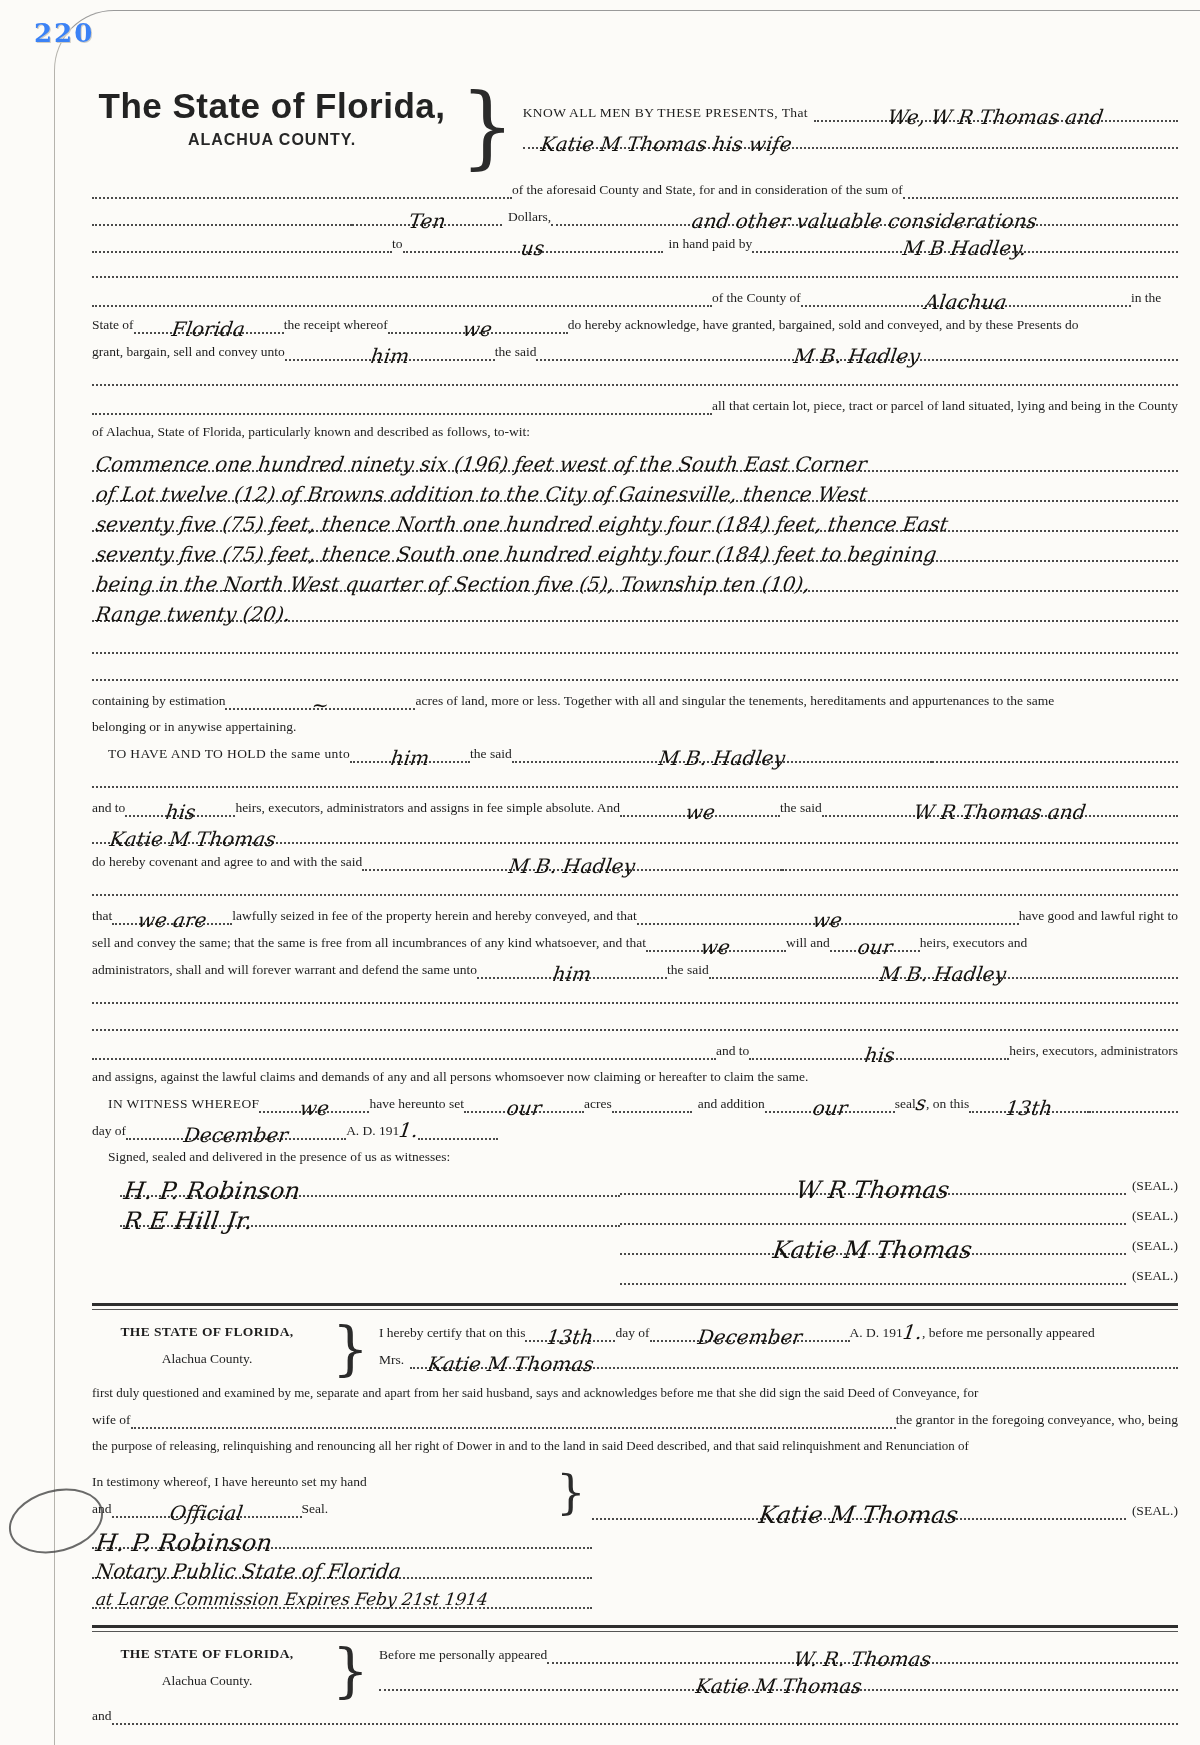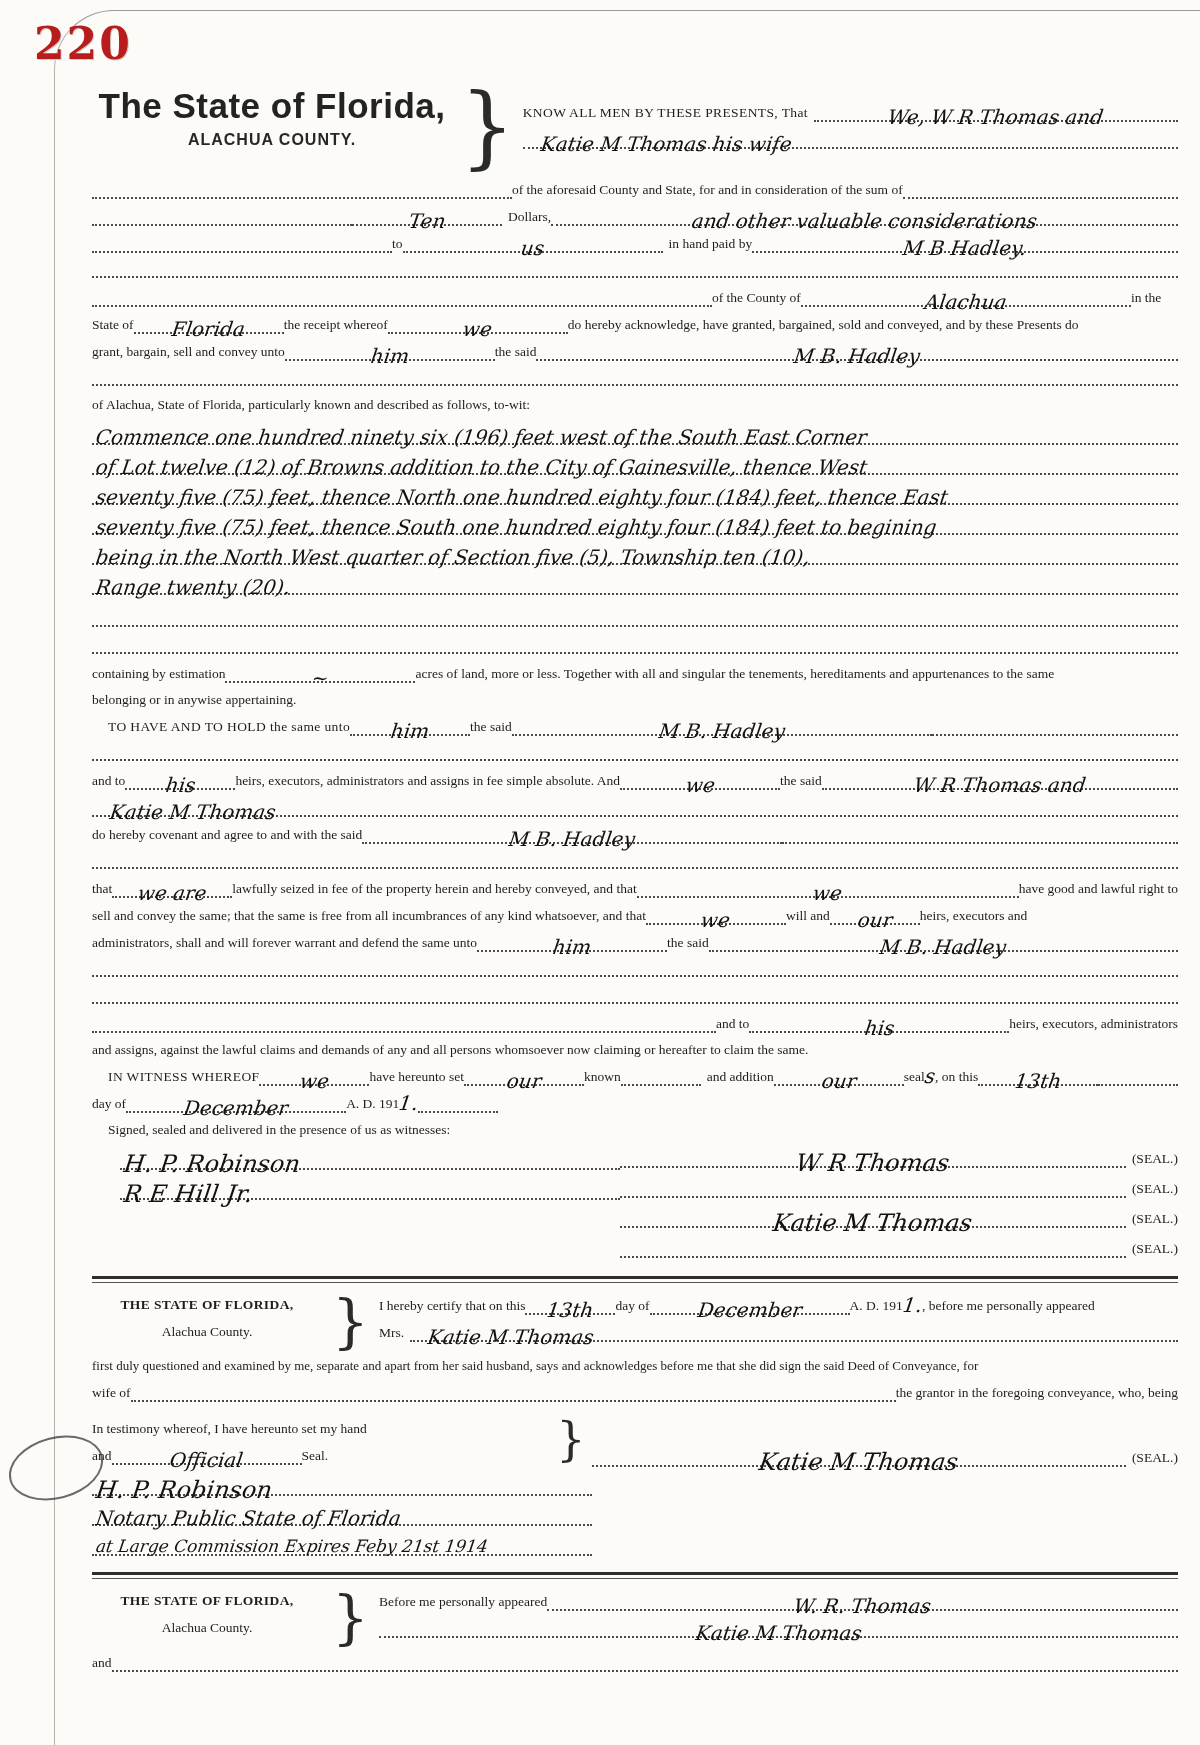--- a/index.html
+++ b/index.html
@@ -8,22 +8,22 @@
     background:#fcfbf8; overflow:hidden;
     font-family:"Liberation Serif", serif; color:#1f1f1f;
   }
   .scan-edge {
     position:absolute; top:10px; left:54px; right:-4px; height:1780px;
     border-top:1px solid #9a9a9a; border-left:1px solid #b5b3ad;
     border-top-left-radius:60px; pointer-events:none;
   }
   .pageno {
     position:absolute; top:18px; left:34px;
-    font-family:"DejaVu Serif", serif; font-weight:bold; font-size:44px;
-    letter-spacing:2px; color:#b91c1c; text-shadow:1px 1px 0 #cfcdc6;
+    font-family:"DejaVu Serif", serif; font-weight:bold; font-size:26px;
+    letter-spacing:2px; color:#3b82f6; text-shadow:1px 1px 0 #cfcdc6;
   }
   .content { position:relative; padding:88px 22px 0 92px; }
 
   .p { font-size:13.5px; line-height:19px; white-space:nowrap; color:#1d1d1d; }
   .p.small { font-size:13px; }
   .p.bold { font-weight:bold; }
   .caps { letter-spacing:.4px; }
 
   .hw {
     font-family:"DejaVu Serif", serif; font-style:italic; font-size:20px;
@@ -151,20 +151,24 @@
       <span class="p">do hereby acknowledge, have granted, bargained, sold and conveyed, and by these Presents do</span>
     </div>
     <div class="row">
       <span class="p">grant, bargain, sell and convey unto</span>
       <span class="fill w210"><span class="hw">him</span></span>
       <span class="p">the said</span>
       <span class="fill grow"><span class="hw">M B. Hadley</span></span>
     </div>
     <div class="dotted-line"></div>
     <div class="row">
+      <span class="fill grow"></span>
+      <span class="p">all that certain lot, piece, tract or parcel of land situated, lying and being in the County</span>
+    </div>
+    <div class="row">
       <span class="p">of Alachua, State of Florida, particularly known and described as follows, to-wit:</span>
     </div>
 
     <div style="margin-top:6px;">
       <div class="hw-line"><span class="hw">Commence one hundred ninety six (196) feet west of the South East Corner</span></div>
       <div class="hw-line"><span class="hw">of Lot twelve (12) of Browns addition to the City of Gainesville, thence West</span></div>
       <div class="hw-line"><span class="hw">seventy five (75) feet, thence North one hundred eighty four (184) feet, thence East</span></div>
       <div class="hw-line"><span class="hw">seventy five (75) feet, thence South one hundred eighty four (184) feet to begining</span></div>
       <div class="hw-line"><span class="hw">being in the North West quarter of Section five (5), Township ten (10),</span></div>
       <div class="hw-line"><span class="hw">Range twenty (20).</span></div>
@@ -238,21 +242,21 @@
     <div class="row">
       <span class="p">and assigns, against the lawful claims and demands of any and all persons whomsoever now claiming or hereafter to claim the same.</span>
     </div>
 
     <div class="row" style="margin-top:4px;">
       <span class="gap16"></span>
       <span class="p caps">IN WITNESS WHEREOF</span>
       <span class="fill w110"><span class="hw">we</span></span>
       <span class="p">have hereunto set</span>
       <span class="fill w120"><span class="hw">our</span></span>
-      <span class="p">known</span>
+      <span class="p">acres</span>
       <span class="fill w80"></span>
       <span class="gap6"></span>
       <span class="p">and addition</span>
       <span class="fill w130"><span class="hw">our</span></span>
       <span class="p">seal</span>
       <span class="hw">s</span>
       <span class="p">, on this</span>
       <span class="fill w120"><span class="hw">13th</span></span>
       <span class="fill grow"></span>
     </div>
@@ -320,20 +324,23 @@
         </div>
       </div>
       <div class="row">
           <span class="p small">first duly questioned and examined by me, separate and apart from her said husband, says and acknowledges before me that she did sign the said Deed of Conveyance, for</span>
         </div>
       <div class="row">
         <span class="p">wife of</span>
         <span class="fill grow"></span>
         <span class="p">the grantor in the foregoing conveyance, who, being</span>
       </div>
+      <div class="row">
+          <span class="p small">the purpose of releasing, relinquishing and renouncing all her right of Dower in and to the land in said Deed described, and that said relinquishment and Renunciation of</span>
+        </div>
 
       <div class="test-area">
         <div class="test-left">
           <div class="seal-scribble" style="left:-84px; top:18px; width:92px; height:58px;"></div>
           <div style="display:flex;">
             <div style="flex:1 1 auto;">
               <div class="row">
                   <span class="p">In testimony whereof, I have hereunto set my hand</span>
                 </div>
               <div class="row">

